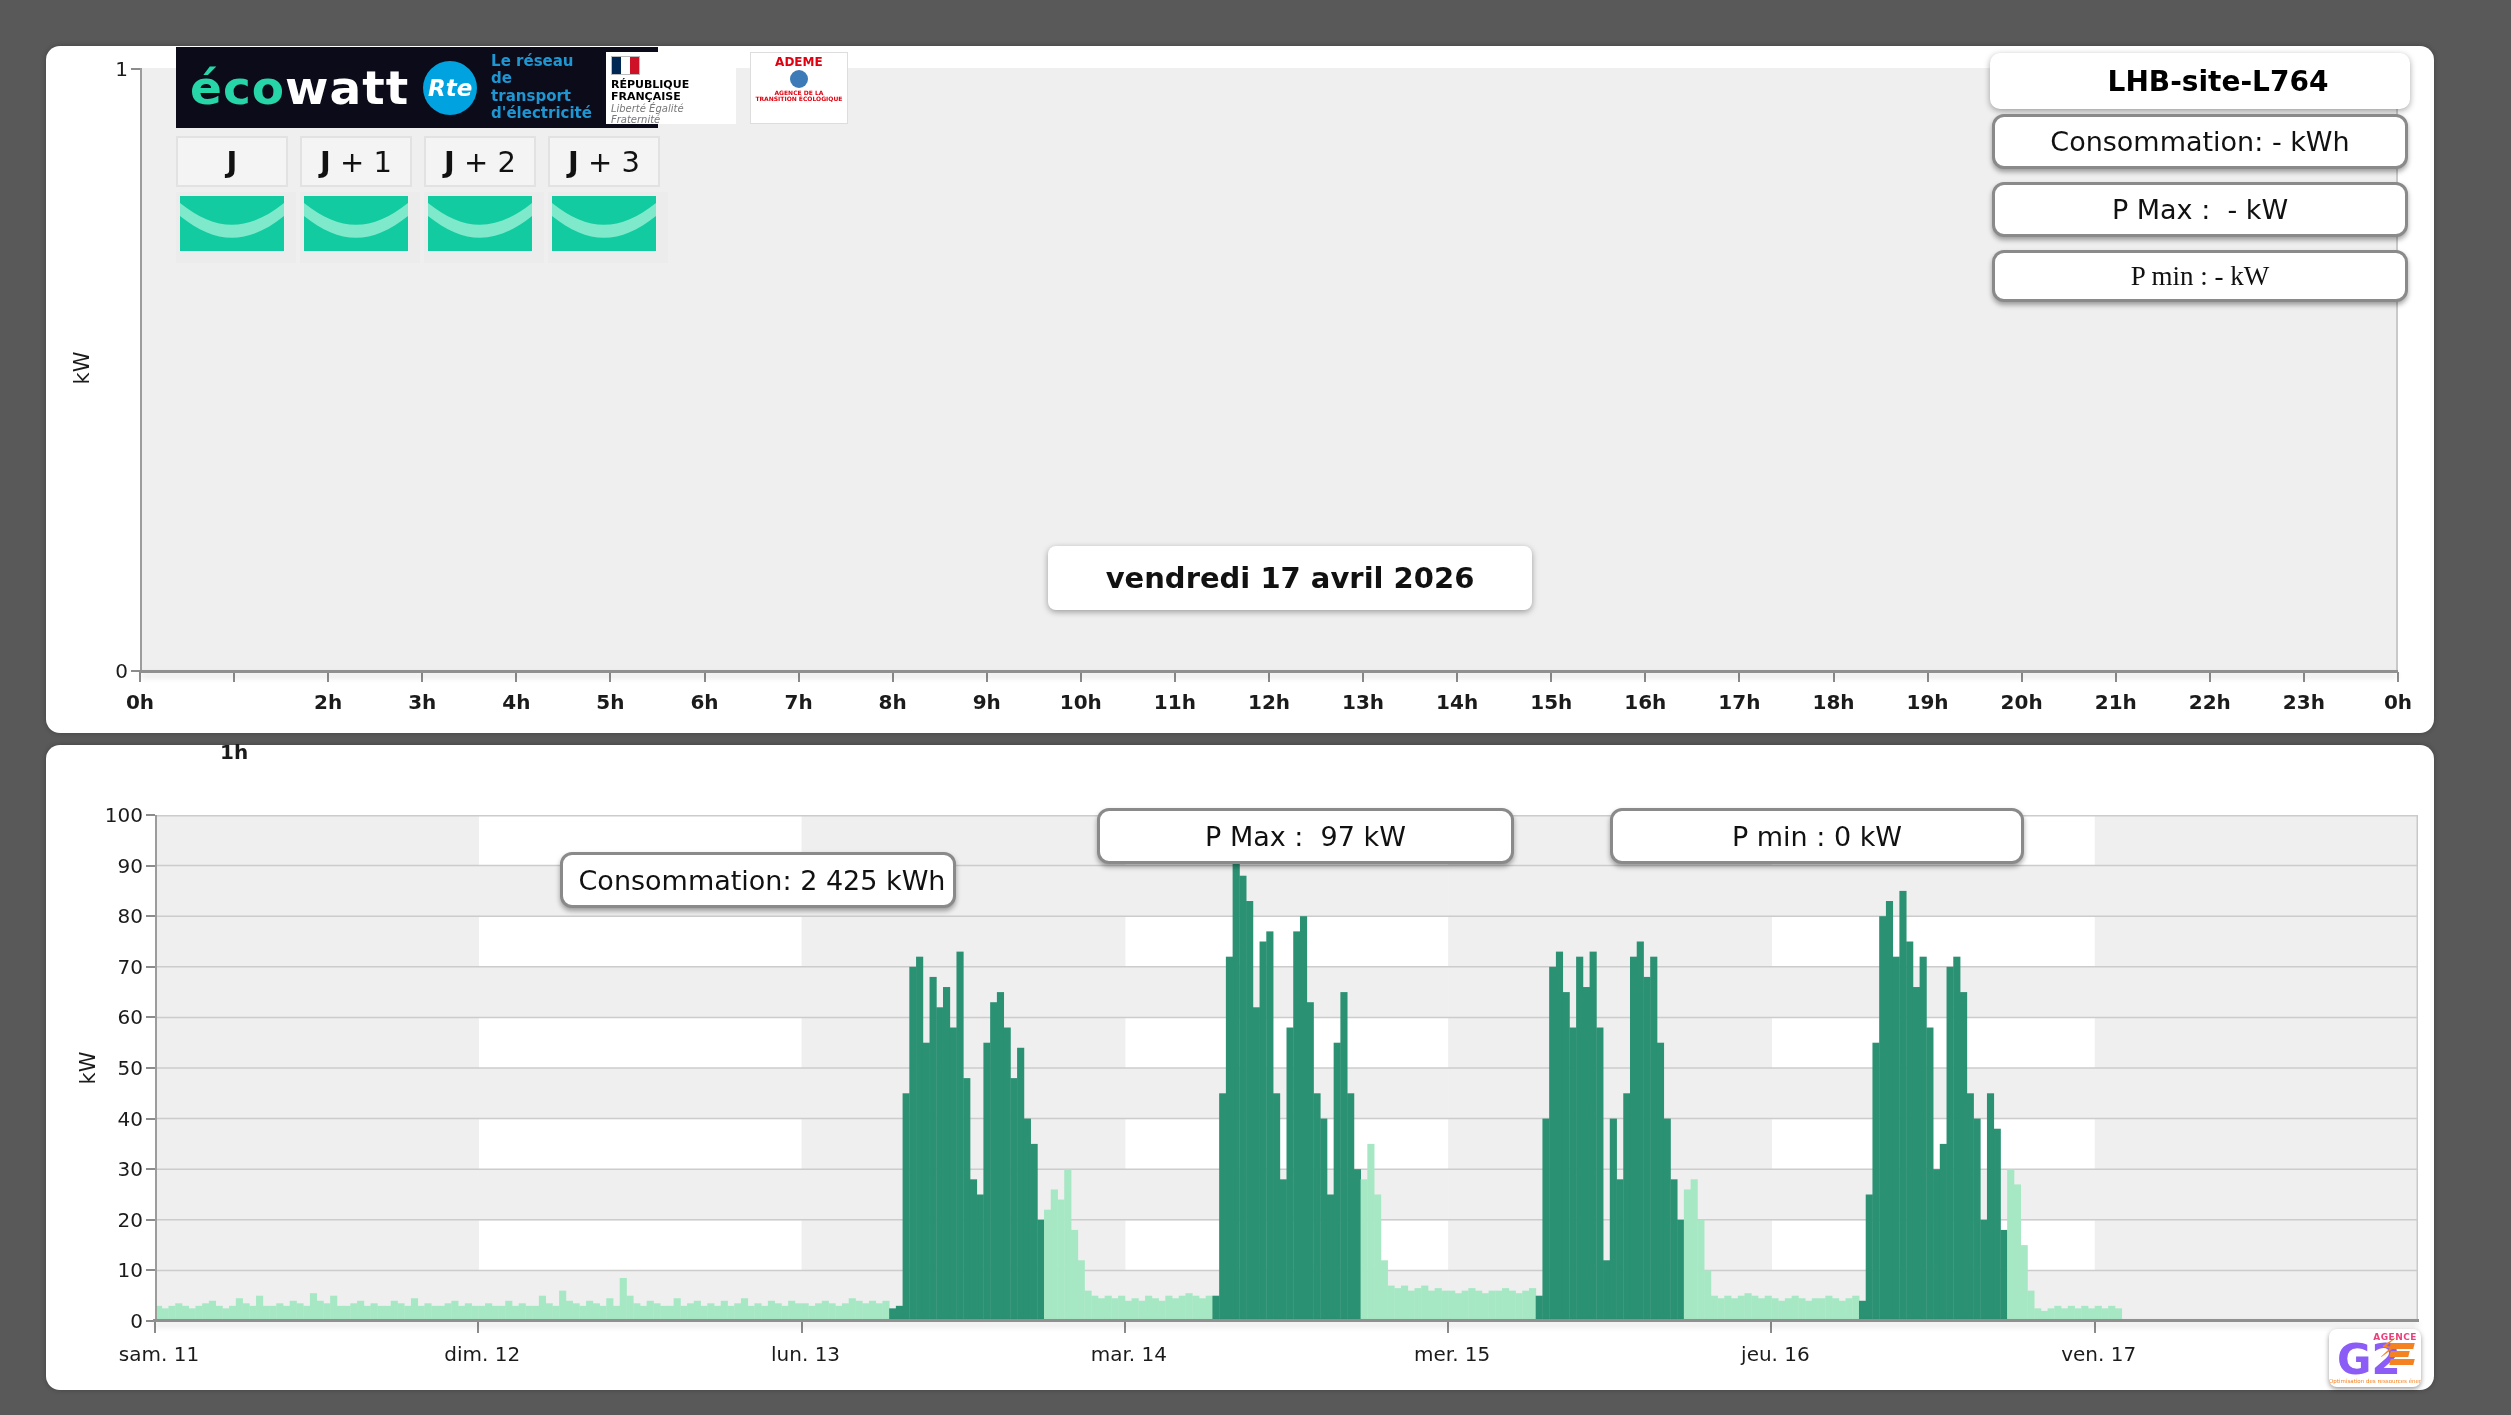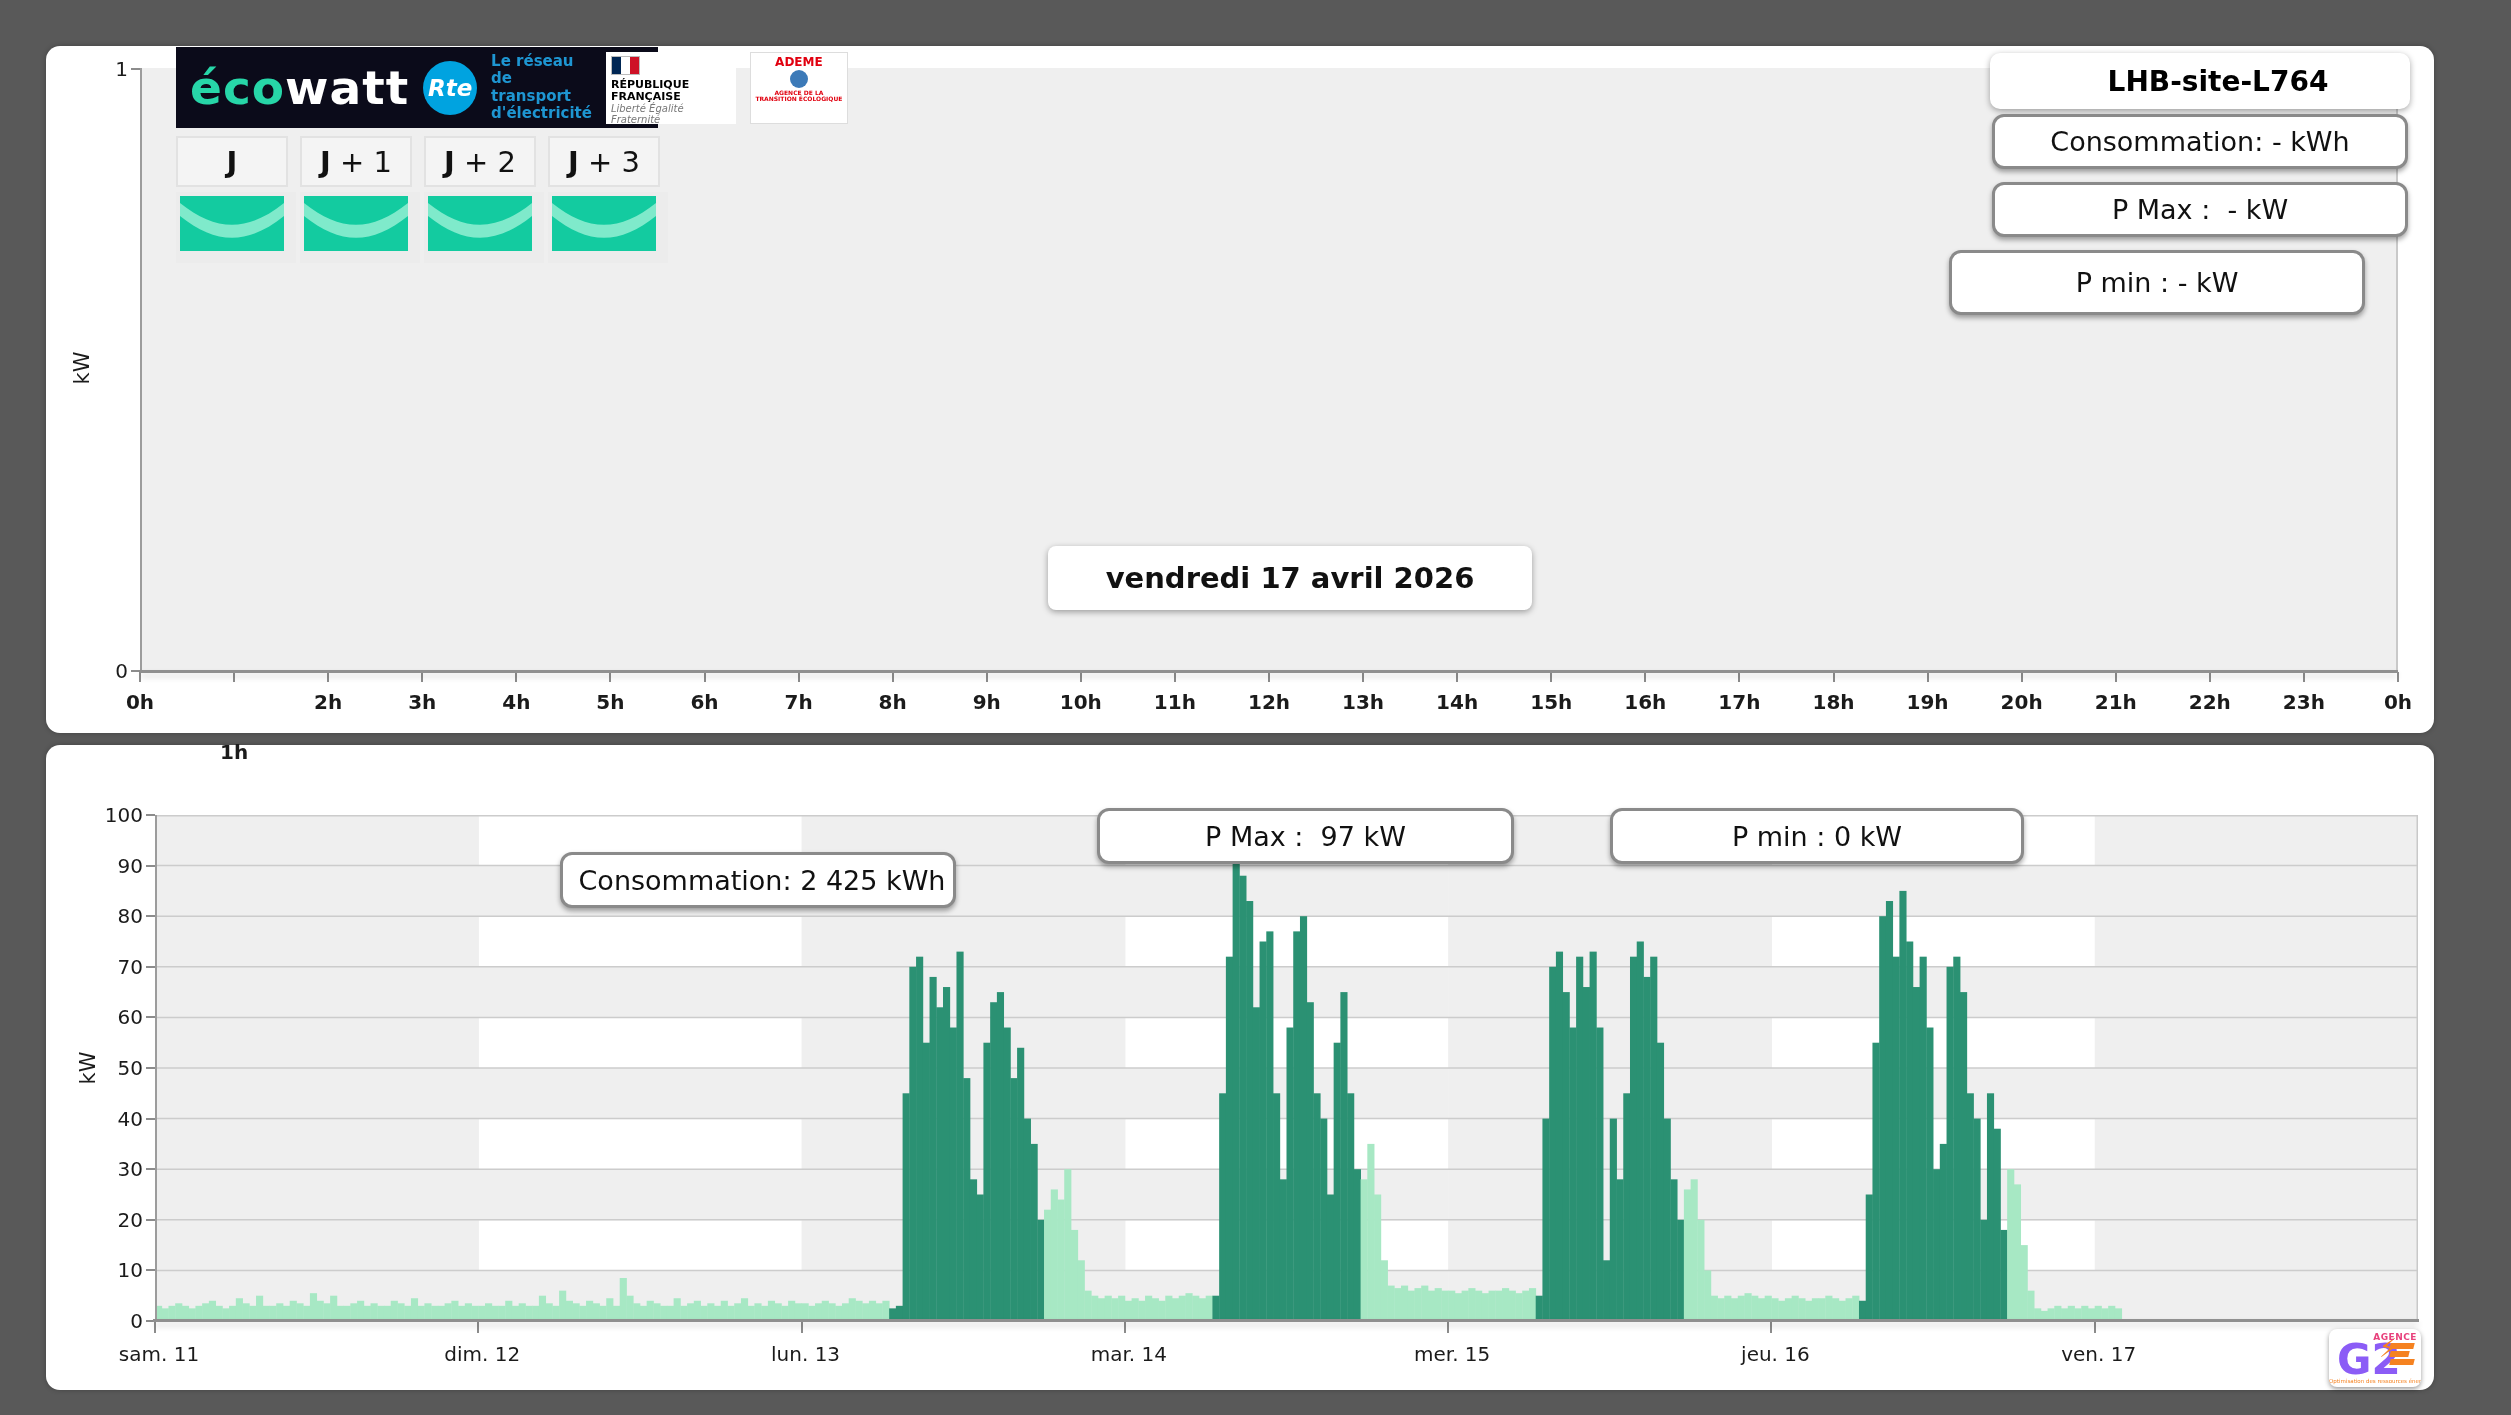--- a/index.html
+++ b/index.html
@@ -82,21 +82,21 @@
     <div class="ademe-box">
       <div class="ademe-title">ADEME</div>
       <div class="ademe-globe"></div>
       <div class="ademe-sub">AGENCE DE LA TRANSITION ÉCOLOGIQUE</div>
     </div>
   </div>
 
   <div class="abs white-card bold" style="left:1990px;top:53px;width:420px;height:56px;font-size:28px;color:#000;padding-left:36px;">LHB-site-L764</div>
   <div class="abs stat-box" style="left:1992px;top:114px;width:416px;height:55px;">Consommation: - kWh</div>
   <div class="abs stat-box" style="left:1992px;top:182px;width:416px;height:55px;">P Max :  - kW</div>
-  <div class="abs stat-box" style="left:1949px;top:250px;width:416px;height:65px;">P min : - kW</div>
+  <div class="abs stat-box" style="left:1992px;top:250px;width:416px;height:52px;font-family:Liberation Serif, serif;">P min : - kW</div>
 
   <div class="abs white-card bold" style="left:1048px;top:546px;width:484px;height:64px;font-size:29px;color:#111;border-radius:8px;">vendredi 17 avril 2026</div>
 
   <div class="abs panel" style="left:46px;top:745px;width:2388px;height:645px;"></div>
 
   <svg id="bottom-plot" class="abs" style="left:155px;top:815px;z-index:2;" width="2263" height="506" viewBox="0 0 2263 506">
       <g>
         <rect x="0" y="0" width="2263" height="506" fill="#ffffff"></rect>
         <rect x="0" y="455.4" width="323.8857142857143" height="51.2" fill="#efefef"></rect>
         <rect x="323.2857142857143" y="455.4" width="323.8857142857143" height="51.2" fill="#efefef"></rect>

